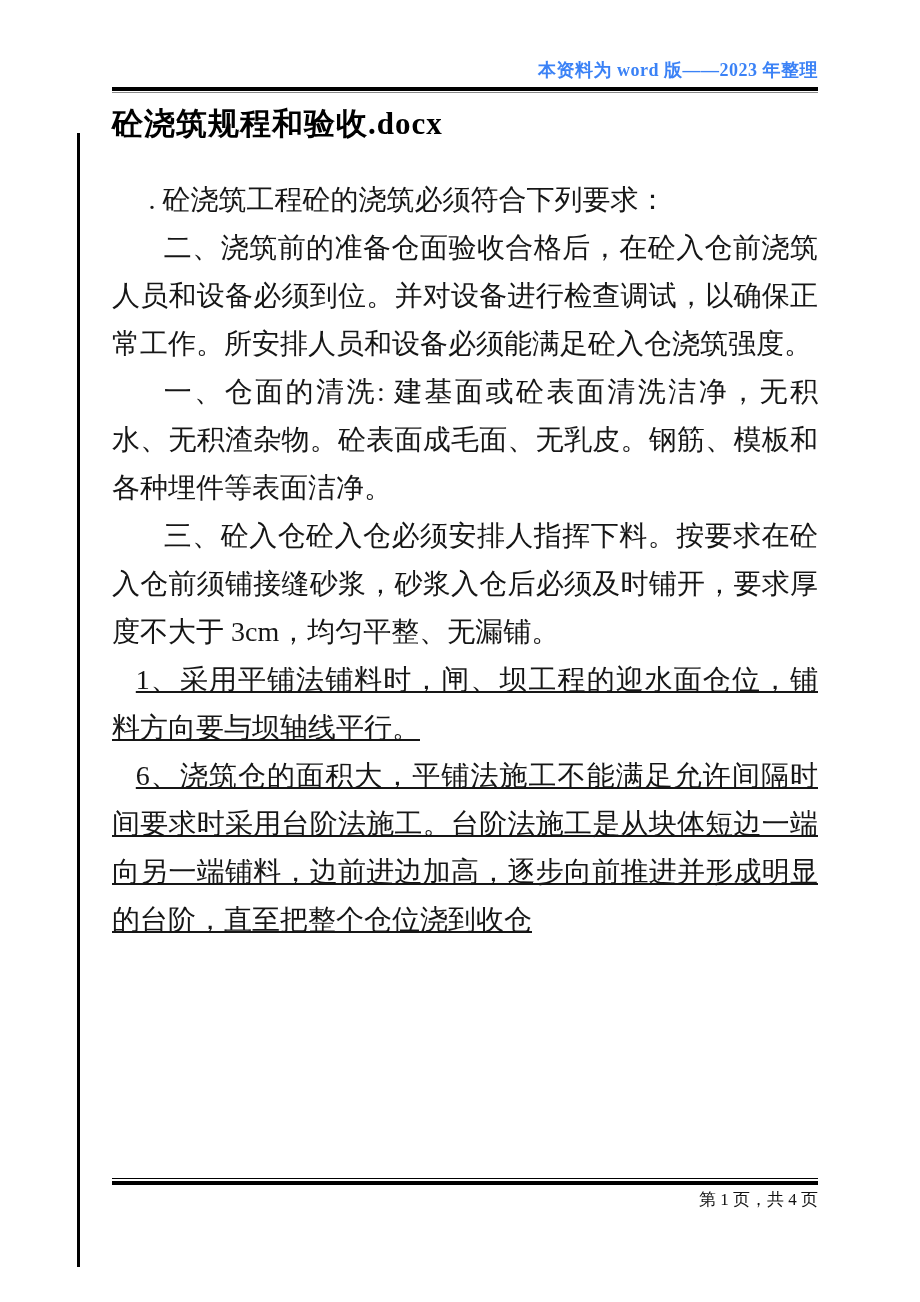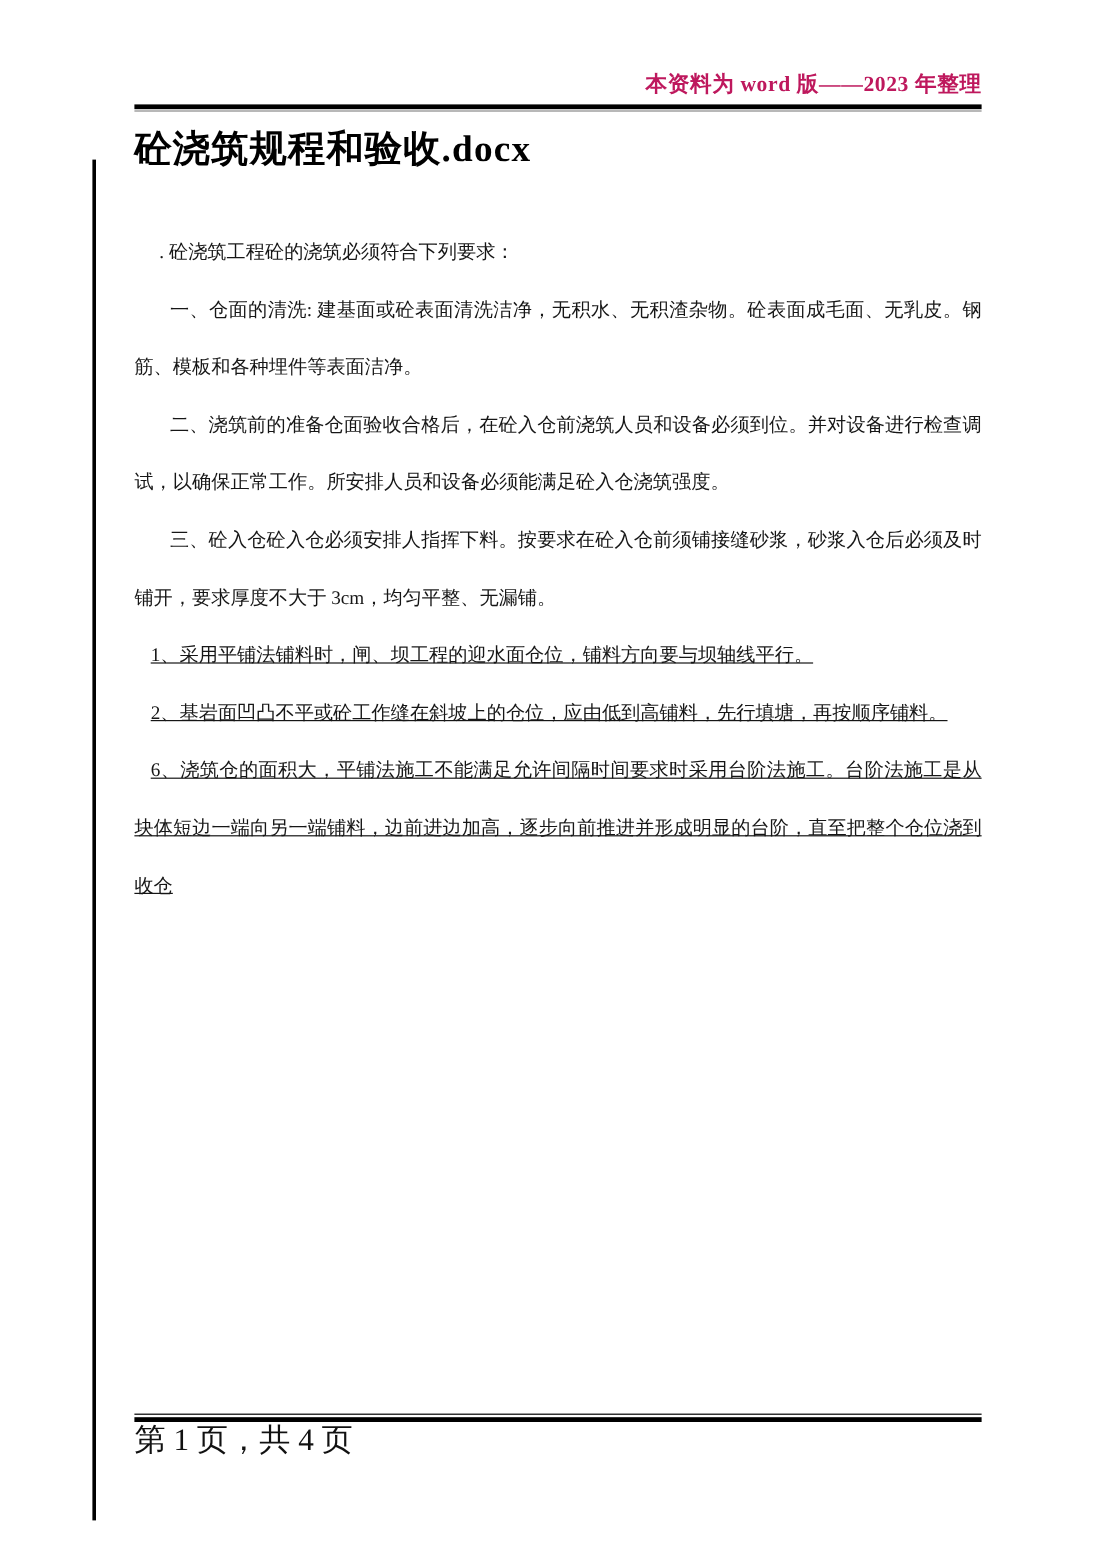--- a/index.html
+++ b/index.html
@@ -19,21 +19,21 @@
   
   .header-note {
     position: absolute;
     top: 58px;
     left: 112px;
     width: 706px;
     text-align: right;
     font-size: 18px;
     line-height: 24px;
     font-weight: bold;
-    color: #be185d;
+    color: #3b82f6;
     letter-spacing: 0.5px;
   }
   
   .header-rule-thick {
     position: absolute;
     top: 87px;
     left: 112px;
     width: 706px;
     height: 4px;
     background: #000000;
@@ -62,24 +62,24 @@
     width: 706px;
     margin: 0;
     font-size: 31px;
     line-height: 42px;
     font-weight: bold;
     color: #000000;
     letter-spacing: 1px;
   }
   .doc-body {
     position: absolute;
-    top: 187px;
+    top: 176px;
     left: 112px;
     width: 706px;
-    font-size: 16px;
+    font-size: 28px;
     line-height: 48px;
     text-align: justify;
     color: #161616;
   }
   .para {
     margin: 0;
     padding: 0;
   }
   .indent-dot     { text-indent: 1.3em; }
   .indent-section { text-indent: 1.85em; }
@@ -99,47 +99,46 @@
     left: 112px;
     width: 706px;
     height: 4px;
     background: #000000;
   }
   .page-footer {
     position: absolute;
     top: 1188px;
     left: 112px;
     width: 706px;
-    text-align: left;
-    font-size: 26px;
+    text-align: right;
+    font-size: 17px;
     line-height: 23px;
     color: #111111;
   }
 </style>
 </head>
 <body>
 
 <div class="page">
 
   <div class="header-note">本资料为 word 版——2023 年整理</div>
 
   <div class="header-rule-thick"></div>
   <div class="header-rule-thin"></div>
 
   <div class="left-border"></div>
 
   <h1 class="doc-title">砼浇筑规程和验收.docx</h1>
 
   <main class="doc-body">
       <p class="para indent-dot">. 砼浇筑工程砼的浇筑必须符合下列要求：</p>
+      <p class="para indent-section">二、浇筑前的准备仓面验收合格后，在砼入仓前浇筑人员和设备必须到位。并对设备进行检查调试，以确保正常工作。所安排人员和设备必须能满足砼入仓浇筑强度。</p>
       <p class="para indent-section">一、仓面的清洗: 建基面或砼表面清洗洁净，无积水、无积渣杂物。砼表面成毛面、无乳皮。钢筋、模板和各种埋件等表面洁净。</p>
-      <p class="para indent-section">二、浇筑前的准备仓面验收合格后，在砼入仓前浇筑人员和设备必须到位。并对设备进行检查调试，以确保正常工作。所安排人员和设备必须能满足砼入仓浇筑强度。</p>
       <p class="para indent-section">三、砼入仓砼入仓必须安排人指挥下料。按要求在砼入仓前须铺接缝砂浆，砂浆入仓后必须及时铺开，要求厚度不大于 3cm，均匀平整、无漏铺。</p>
       <p class="para indent-number">1、采用平铺法铺料时，闸、坝工程的迎水面仓位，铺料方向要与坝轴线平行。</p>
-      <p class="para indent-number">2、基岩面凹凸不平或砼工作缝在斜坡上的仓位，应由低到高铺料，先行填塘，再按顺序铺料。</p>
       <p class="para indent-number">6、浇筑仓的面积大，平铺法施工不能满足允许间隔时间要求时采用台阶法施工。台阶法施工是从块体短边一端向另一端铺料，边前进边加高，逐步向前推进并形成明显的台阶，直至把整个仓位浇到收仓</p>
     </main>
 
   <div class="footer-rule-thin"></div>
   <div class="footer-rule-thick"></div>
 
   <div class="page-footer">
     <span>第 1 页，共 4 页</span>
   </div>
 

